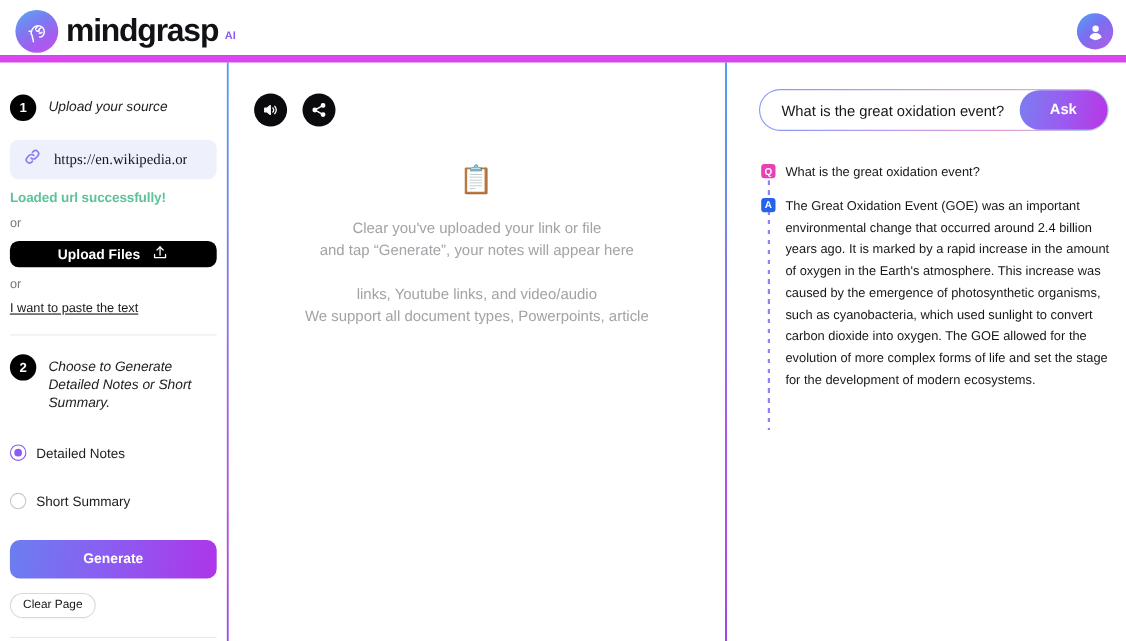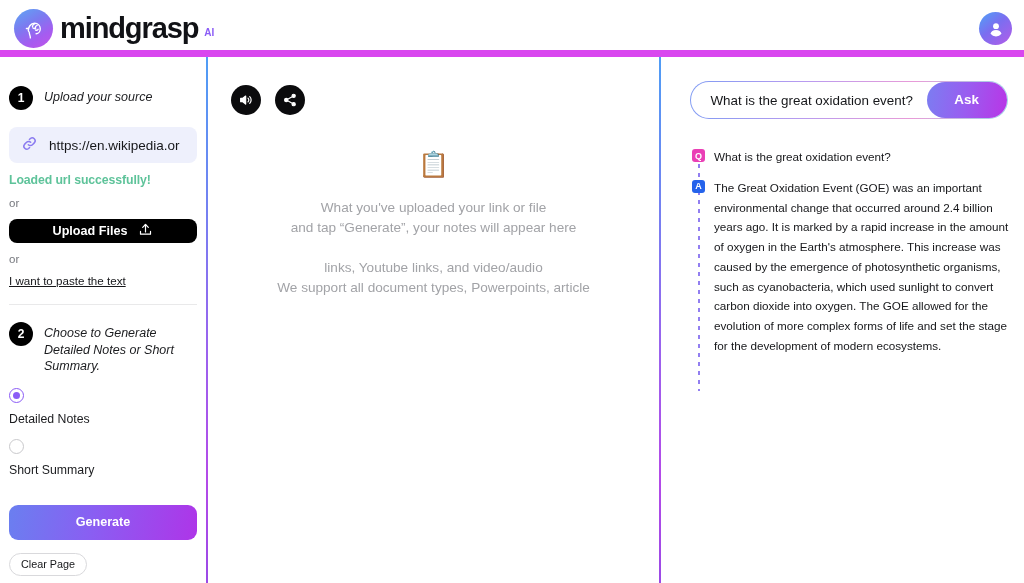--- a/index.html
+++ b/index.html
@@ -73,21 +73,21 @@
   }
   .step-label {
     font-size: 12.5px; color: #1b1c1f; line-height: 1.33; padding-top: 3px; font-style: italic;
   }
 
   #url-field {
     margin-top: 17px;
     height: 36px; border-radius: 8px;
     background: #eef0fc;
     display: flex; align-items: center; gap: 10px;
-    padding: 0 11px; overflow: hidden;
+    padding: 0 11px; overflow: hidden; font-family: Liberation Serif, serif;
   }
   #url-value {
     font-size: 13.5px; color: #16171a; white-space: nowrap; overflow: hidden;
   }
   #loaded-msg {
     margin-top: 10px;
     font-size: 12.3px; font-weight: 700; color: #5ec39a; letter-spacing: -0.1px;
   }
   .or-text {
     font-size: 11.5px; color: #76787e;
@@ -105,23 +105,22 @@
     display: block; text-align: left; margin-top: 9px;
     font-size: 11.6px; color: #16171a; text-decoration: underline;
     cursor: pointer;
   }
   .hr {
     height: 1px; background: #e9e9ea; margin: 17px 0 0 0;
   }
   #step2-row { margin-top: 17px; }
 
   .radio-row {
-    display: flex; align-items: flex-start; gap: 9px; margin-top: 13px;
+    display: flex; align-items: flex-end; gap: 9px; margin-top: 29px;
     cursor: pointer;
-    flex-direction: column;
   }
   .radio-outer {
     width: 15px; height: 15px; border-radius: 50%;
     border: 1.6px solid #c9c9cc; background: #fff;
     display: flex; align-items: center; justify-content: center;
     flex: 0 0 auto;
   }
   .radio-outer.on { border-color: #8b5cf6; }
   .radio-dot { width: 7px; height: 7px; border-radius: 50%; background: #8b5cf6; }
   .radio-text { font-size: 12.3px; color: #1b1c1f; }
@@ -323,21 +322,21 @@
       <circle cx="17.5" cy="5.8" r="2.4" fill="#fff"></circle>
       <circle cx="17.5" cy="18.2" r="2.4" fill="#fff"></circle>
       <circle cx="6.3" cy="12" r="2.4" fill="#fff"></circle>
       <path d="M8.5 10.8 15.3 7M8.5 13.2l6.8 3.8"></path>
     </svg>
   </button>
 
   <div id="empty-state">
     <div id="clipboard-emoji">📋</div>
     <div class="empty-p">
-      <div>What you've uploaded your link or file</div>
+      <div>Clear you've uploaded your link or file</div>
       <div>and tap “Generate”, your notes will appear here</div>
     </div>
     <div class="empty-p second">
       <div>links, Youtube links, and video/audio</div>
       <div>We support all document types, Powerpoints, article</div>
     </div>
   </div>
 </div>
 
 <div id="right">

